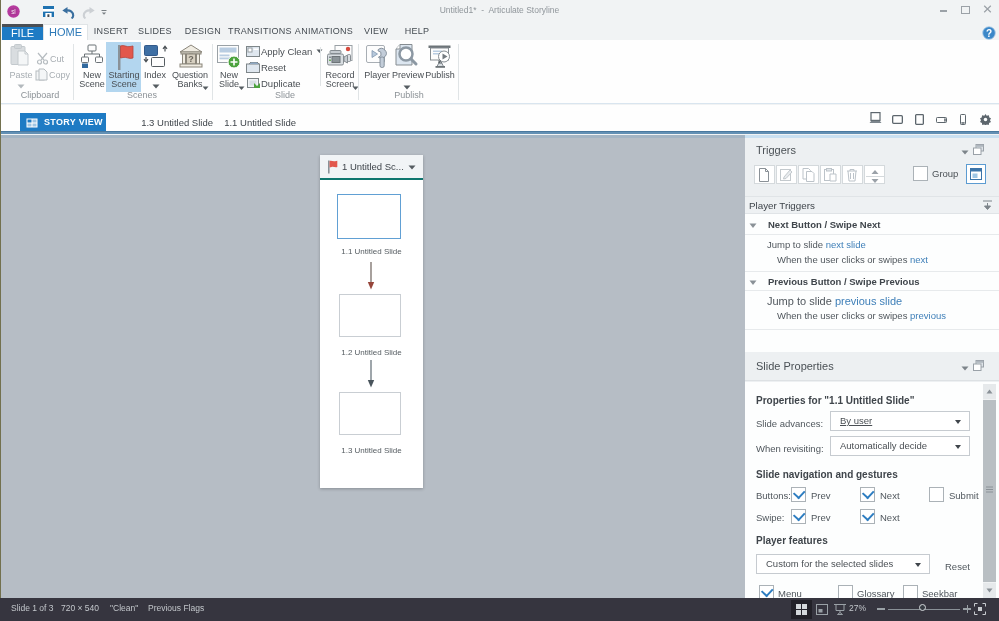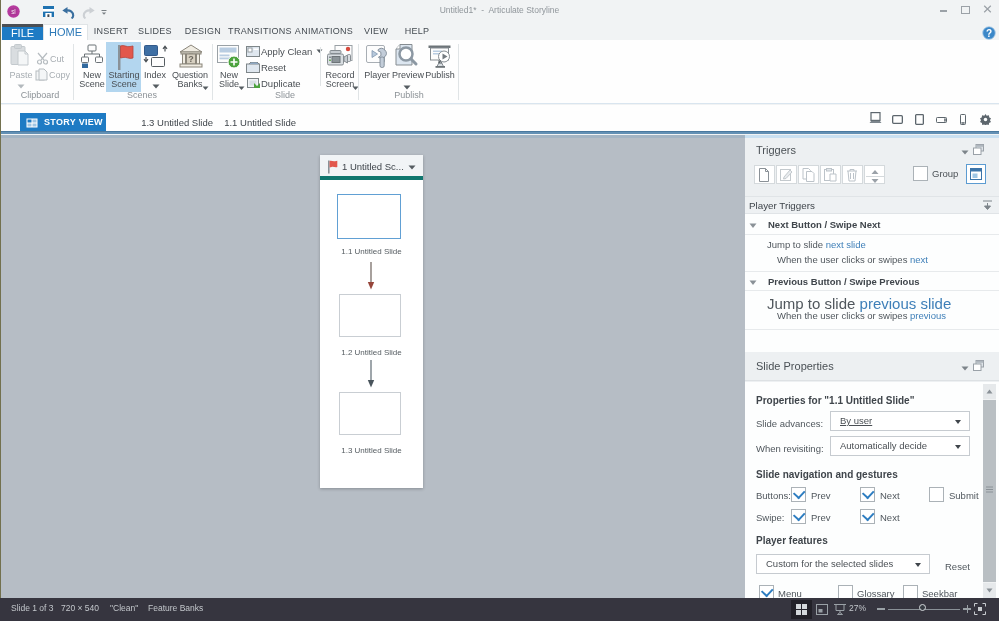--- a/index.html
+++ b/index.html
@@ -259,21 +259,21 @@
   <svg class="abs" style="left:980px;top:9px" width="11" height="11" viewBox="0 0 14 14">
     <path d="M7 0 L8.5 2.2 L11.3 1.6 L11.8 4.3 L14 5.5 L12.7 8 L14 10.2 L11.5 11.3 L11.2 14 L8.4 13.5 L7 15.5 L5.6 13.5 L2.8 14 L2.5 11.3 L0 10.2 L1.3 8 L0 5.5 L2.2 4.3 L2.7 1.6 L5.5 2.2 Z" fill="#5d666d"></path>
     <circle cx="7" cy="7" r="2.2" fill="#fdfefe"></circle>
   </svg>
 </div>
 <div id="blueline" class="abs"></div>
 <div id="canvas" class="abs">
   <div class="abs" style="left:0;top:0;width:745px;height:3px;background:#a3b4c3;"></div>
 
   <div class="abs" style="left:320px;top:20px;width:103px;height:333px;background:#fff;box-shadow:0 1px 3px rgba(0,0,0,0.25);">
-    <div class="abs" style="left:0;top:0;width:103px;height:25px;background:#f1f4f6;border-bottom:4px solid #0f766e;">
+    <div class="abs" style="left:0;top:0;width:103px;height:25px;background:#f1f4f6;border-bottom:2px solid #0f766e;">
       <svg class="abs" style="left:7px;top:5px" width="11" height="14" viewBox="0 0 11 14">
         <rect x="1" y="0.5" width="1.6" height="13" fill="#8a9298"></rect>
         <path d="M2.6 1 C4.5 0.2 6 1.8 8 1.2 L10.3 0.8 L10.3 7 C8.2 7.8 6.5 6.3 4.6 6.9 L2.6 7.4 Z" fill="#e2574c"></path>
       </svg>
       <div class="abs" style="left:22px;top:6px;font-size:9.5px;color:#3f454b;">1 Untitled Sc...</div>
       <svg class="abs" style="left:88px;top:10px" width="8" height="5" viewBox="0 0 8 5">
           <path d="M0.5 0.5 h7 l-3.5 4 z" fill="#555c61"></path>
         </svg>
     </div>
     <div class="abs" style="left:17px;top:39px;width:64px;height:45px;background:#fff;border:1.5px solid #61a0d4;"></div>
@@ -366,21 +366,21 @@
     <div class="abs" style="left:23px;top:5px;font-size:9.5px;font-weight:bold;color:#3f454b;">Next Button / Swipe Next</div>
     <div class="abs" style="left:0;top:20px;width:254px;border-top:1px solid #e7eaec;"></div>
     <div class="abs" style="left:22px;top:25px;font-size:9.5px;color:#50575d;">Jump to slide <span style="color:#3e7fb8">next slide</span></div>
     <div class="abs" style="left:32px;top:40px;font-size:9.5px;color:#50575d;">When the user clicks or swipes <span style="color:#3e7fb8">next</span></div>
     <div class="abs" style="left:0;top:57px;width:254px;border-top:1px solid #e7eaec;"></div>
     <svg class="abs" style="left:4px;top:66px" width="8" height="6" viewBox="0 0 8 6">
         <path d="M0.5 0.5 h7 l-3.5 4.5 z" fill="#8a9197"></path>
       </svg>
     <div class="abs" style="left:23px;top:62px;font-size:9.5px;font-weight:bold;color:#3f454b;">Previous Button / Swipe Previous</div>
     <div class="abs" style="left:0;top:76px;width:254px;border-top:1px solid #e7eaec;"></div>
-    <div class="abs" style="left:22px;top:81px;font-size:15px;color:#50575d;">Jump to slide <span style="color:#3e7fb8">previous slide</span></div>
+    <div class="abs" style="left:22px;top:81px;font-size:11px;color:#50575d;">Jump to slide <span style="color:#3e7fb8">previous slide</span></div>
     <div class="abs" style="left:32px;top:96px;font-size:9.5px;color:#50575d;">When the user clicks or swipes <span style="color:#3e7fb8">previous</span></div>
     <div class="abs" style="left:0;top:115px;width:254px;border-top:1px solid #e7eaec;"></div>
   </div>
 
   <div class="abs" style="left:0;top:218px;width:254px;height:28px;background:#edf0f2;border-bottom:1px solid #dde1e4;">
     <div class="abs" style="left:11px;top:7px;font-size:11px;color:#4a5055;">Slide Properties</div>
     <svg class="abs" style="left:216px;top:13px" width="8" height="5" viewBox="0 0 8 5">
         <path d="M0.5 0.5 h7 l-3.5 4 z" fill="#7d848a"></path>
       </svg>
     <svg class="abs" style="left:228px;top:7px" width="11" height="11" viewBox="0 0 11 11">
@@ -435,21 +435,21 @@
           </svg>
         </div>
     </div>
   </div>
 </div>
 <div class="abs" style="left:0;top:0;width:1.3px;height:598px;background:#72704e;z-index:60;"></div>
 <div id="statusbar" class="abs">
   <div class="abs" style="left:11px;top:5px;font-size:8.5px;color:#c3c7cb;">Slide 1 of 3</div>
   <div class="abs" style="left:61px;top:5px;font-size:8.5px;color:#c3c7cb;">720 × 540</div>
   <div class="abs" style="left:110px;top:5px;font-size:8.5px;color:#c3c7cb;">"Clean"</div>
-  <div class="abs" style="left:148px;top:5px;font-size:8.5px;color:#c3c7cb;">Feature Banks</div>
+  <div class="abs" style="left:148px;top:5px;font-size:8.5px;color:#c3c7cb;">Previous Flags</div>
   <div class="abs" style="left:791px;top:2px;width:21px;height:19px;background:#222128;"></div>
   <svg class="abs" style="left:796px;top:6px" width="11" height="11" viewBox="0 0 11 11">
     <rect x="0" y="0" width="5" height="5" fill="#d4d8db"></rect>
       <rect x="6" y="0" width="5" height="5" fill="#d4d8db"></rect>
     <rect x="0" y="6" width="5" height="5" fill="#d4d8db"></rect>
       <rect x="6" y="6" width="5" height="5" fill="#d4d8db"></rect>
   </svg>
   <svg class="abs" style="left:816px;top:6px" width="12" height="11" viewBox="0 0 12 11">
     <rect x="0.5" y="0.5" width="11" height="10" fill="none" stroke="#9aa1a6"></rect>
     <rect x="2.5" y="5" width="4" height="3.5" fill="#9aa1a6"></rect>

